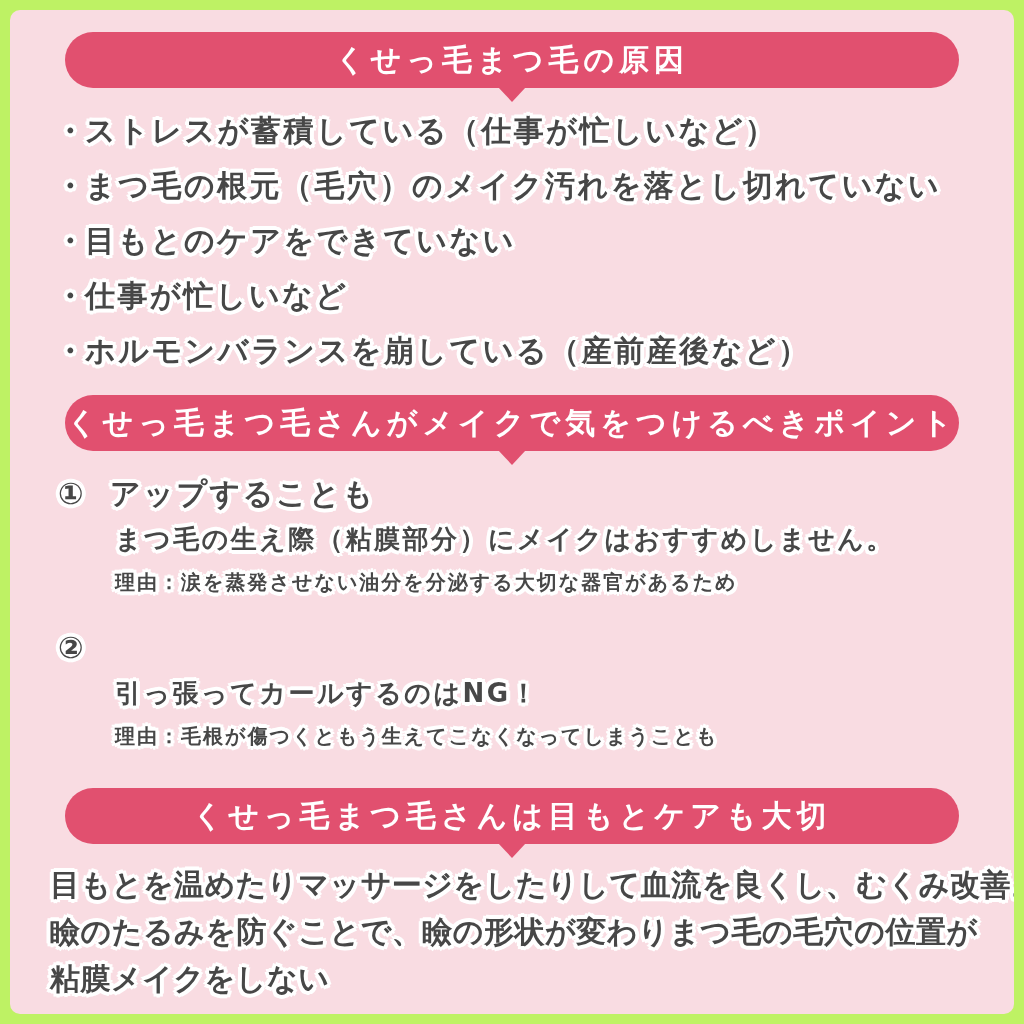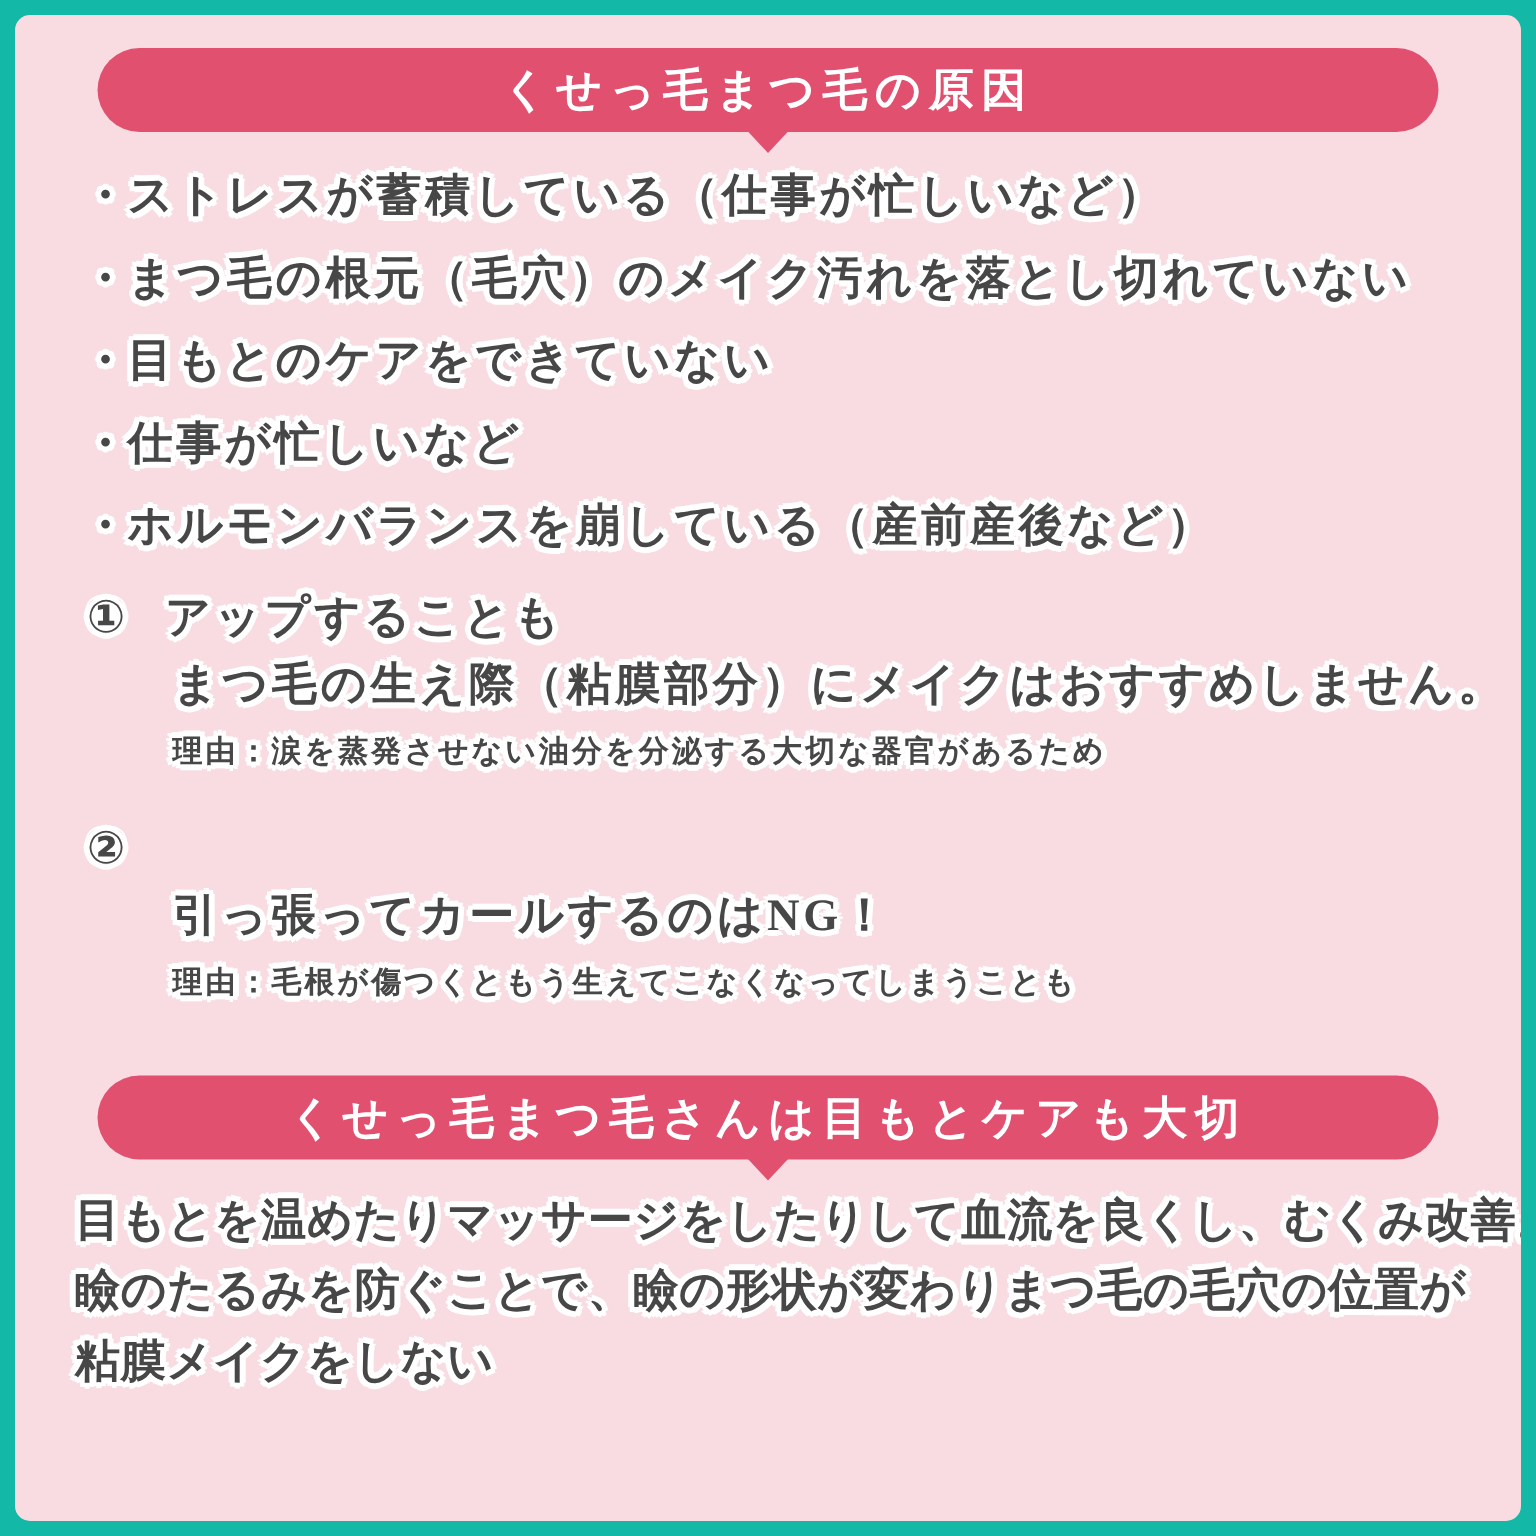--- a/index.html
+++ b/index.html
@@ -2,21 +2,21 @@
 <html><head>
 <meta charset="utf-8">
 <style>
   html,body { margin:0; padding:0; }
   body {
     width:1024px; height:1024px;
     background:#ffffff;
     font-family:"DejaVu Sans", sans-serif;
     overflow:hidden;
   }
-  .frame { position:relative; width:1024px; height:1024px; background:#14b8a6; }
+  .frame { position:relative; width:1024px; height:1024px; background:#bef264; }
   .panel {
     position:absolute; left:10px; top:10px; right:10px; bottom:10px;
     background:#f9dce2; border-radius:10px;
     overflow:hidden;
   }
   .banner {
     position:relative;
     margin:0 55px;
     height:56px;
     background:#e1506f;
@@ -69,29 +69,29 @@
   .banner.second { margin-top:27px; }
   .points { margin:20px 30px 0 48px; }
   .point { margin-top:0; }
   .point + .point { margin-top:22px; }
   .point-line1 {
     display:flex;
     font-size:30px; line-height:46px; letter-spacing:2.5px; white-space:nowrap;
   }
   .point-num { width:52px; flex:0 0 52px; }
   .point-line2 {
-    font-size:30px; line-height:44px; letter-spacing:2.5px;
-    padding-left:57px; white-space:nowrap;font-family:Liberation Serif, serif;
+    font-size:26px; line-height:44px; letter-spacing:2.5px;
+    padding-left:57px; white-space:nowrap;
   }
   .point-reason {
     font-size:20px; line-height:42px; letter-spacing:2px;
     padding-left:57px; white-space:nowrap;
   }
 
-  .banner.third { margin-top:42px;font-family:Liberation Mono, monospace; }
+  .banner.third { margin-top:31px;font-family:Liberation Mono, monospace; }
   .paragraph { margin:17px 30px 0 40px; }
   .para-line {
     font-size:30px; line-height:47px; letter-spacing:0.5px; white-space:nowrap;
   }
 </style>
 </head>
 <body>
 
 <div class="frame">
   <div class="panel">
@@ -120,20 +120,24 @@
             <span>仕事が忙しいなど</span>
           </li>
           <li>
             <span class="marker">・</span>
             <span>ホルモンバランスを崩している（産前産後など）</span>
           </li>
         </ul>
       </section>
 
       <section>
+        <div class="banner second">
+          <span class="banner-text">くせっ毛まつ毛さんがメイクで気をつけるべきポイント</span>
+          <span class="pointer"></span>
+        </div>
         <div class="points outlined">
 
           <div class="point">
             <div class="point-line1">
               <span class="point-num">①</span>
               <span>アップすることも</span>
             </div>
             <div class="point-line2">まつ毛の生え際（粘膜部分）にメイクはおすすめしません。</div>
             <div class="point-reason">理由：涙を蒸発させない油分を分泌する大切な器官があるため</div>
           </div>

